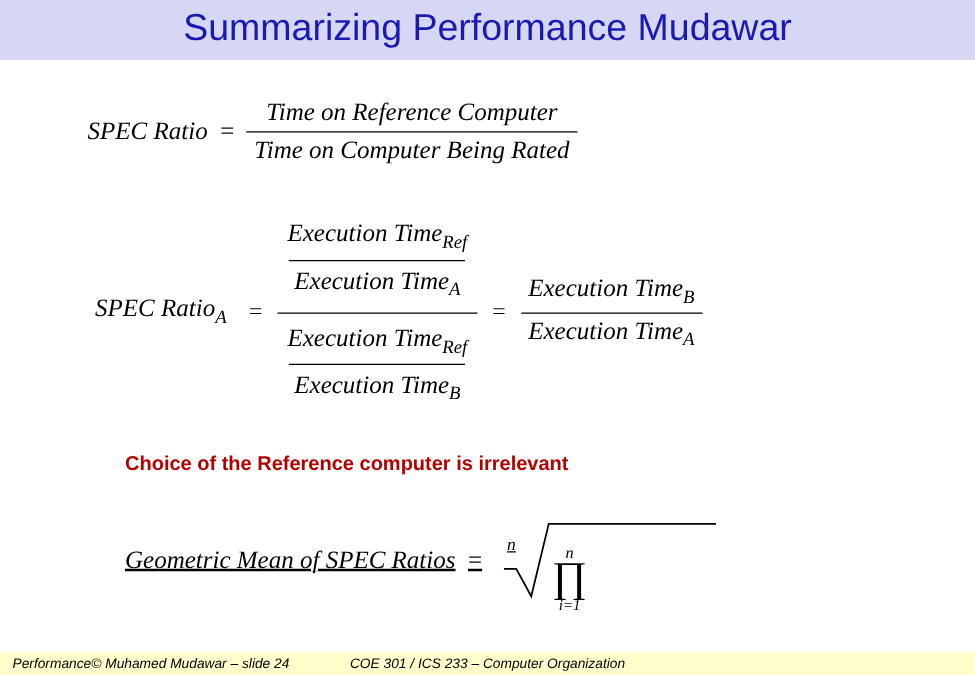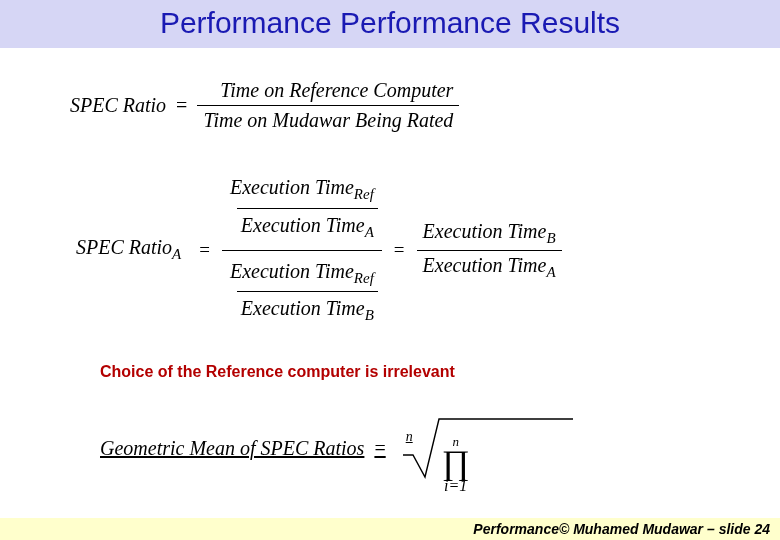--- a/index.html
+++ b/index.html
@@ -31,21 +31,21 @@
     font-size: 20px;
     display: flex;
     align-items: center;
     gap: 10px;
     margin-bottom: 34px;
     margin-left: 10px;
   }
   .frac {
     display: inline-flex;
     flex-direction: column;
-    align-items: flex-end;
+    align-items: center;
     vertical-align: middle;
     line-height: 1.25;
   }
   .frac .num { padding: 0 6px 2px 6px; }
   .frac .den { border-top: 1.2px solid #000; padding: 2px 6px 0 6px; }
   .eq2 {
     font-size: 19px;
     display: flex;
     align-items: center;
     gap: 12px;
@@ -88,59 +88,58 @@
     flex-direction: column;
     align-items: center;
     font-style: normal;
     margin: 0 4px;
     line-height: 1;
     position: relative;
     top: 6px;
   }
   .prod-top { font-size: 13px; font-style: italic; margin-bottom: 1px; }
   .prod-sym { font-size: 34px; line-height: 0.8; }
-  .prod-bot { font-size: 16px; font-style: italic; margin-top: 2px; }
+  .prod-bot { font-size: 12px; font-style: italic; margin-top: 2px; }
   .radicand {
     display: inline-flex;
     align-items: center;
     gap: 4px;
     font-style: italic;
     padding: 4px 2px 0 2px;
   }
   .footer {
     position: absolute;
     bottom: 0; left: 0; right: 0;
     background: #ffffcc;
     display: flex;
-    justify-content: flex-end;
+    justify-content: flex-start;
     align-items: center;
     font-family: Arial, Helvetica, sans-serif;
     font-style: italic;
-    font-size: 14px;
+    font-size: 11px;
     padding: 3px 10px;
     color: #000;
-    font-weight: bold;
   }
   .footer .center { position: absolute; left: 50%; transform: translateX(-50%); }
 </style>
 </head>
 <body>
 
 <div class="title-bar">
-  <h1>Performance Performance Results</h1>
+  <h1>Summarizing Performance Mudawar</h1>
 </div>
 
 <div class="content">
 
   <div class="eq1">
     <span>SPEC Ratio</span>
     <span style="font-style:normal;">=</span>
     <span class="frac">
       <span class="num">Time on Reference Computer</span>
-      <span class="den">Time on Mudawar Being Rated</span>
+      <span class="den">Time on Computer Being Rated</span>
     </span>
   </div>
 
   <div class="eq2">
     <span class="frac">
       <span class="num">
         <span>SPEC Ratio</span><span class="sub">A</span>
       </span>
     </span>
     <span style="font-style:normal;">=</span>
@@ -186,14 +185,15 @@
           <span class="prod-bot">i=1</span>
         </span>
       </span>
     </span>
   </div>
 
 </div>
 
 <div class="footer">
   <span>Performance</span>
+  <span class="center">COE 301 / ICS 233 – Computer Organization</span>
   <span>© Muhamed Mudawar – slide 24</span>
 </div>
 
 </body></html>

